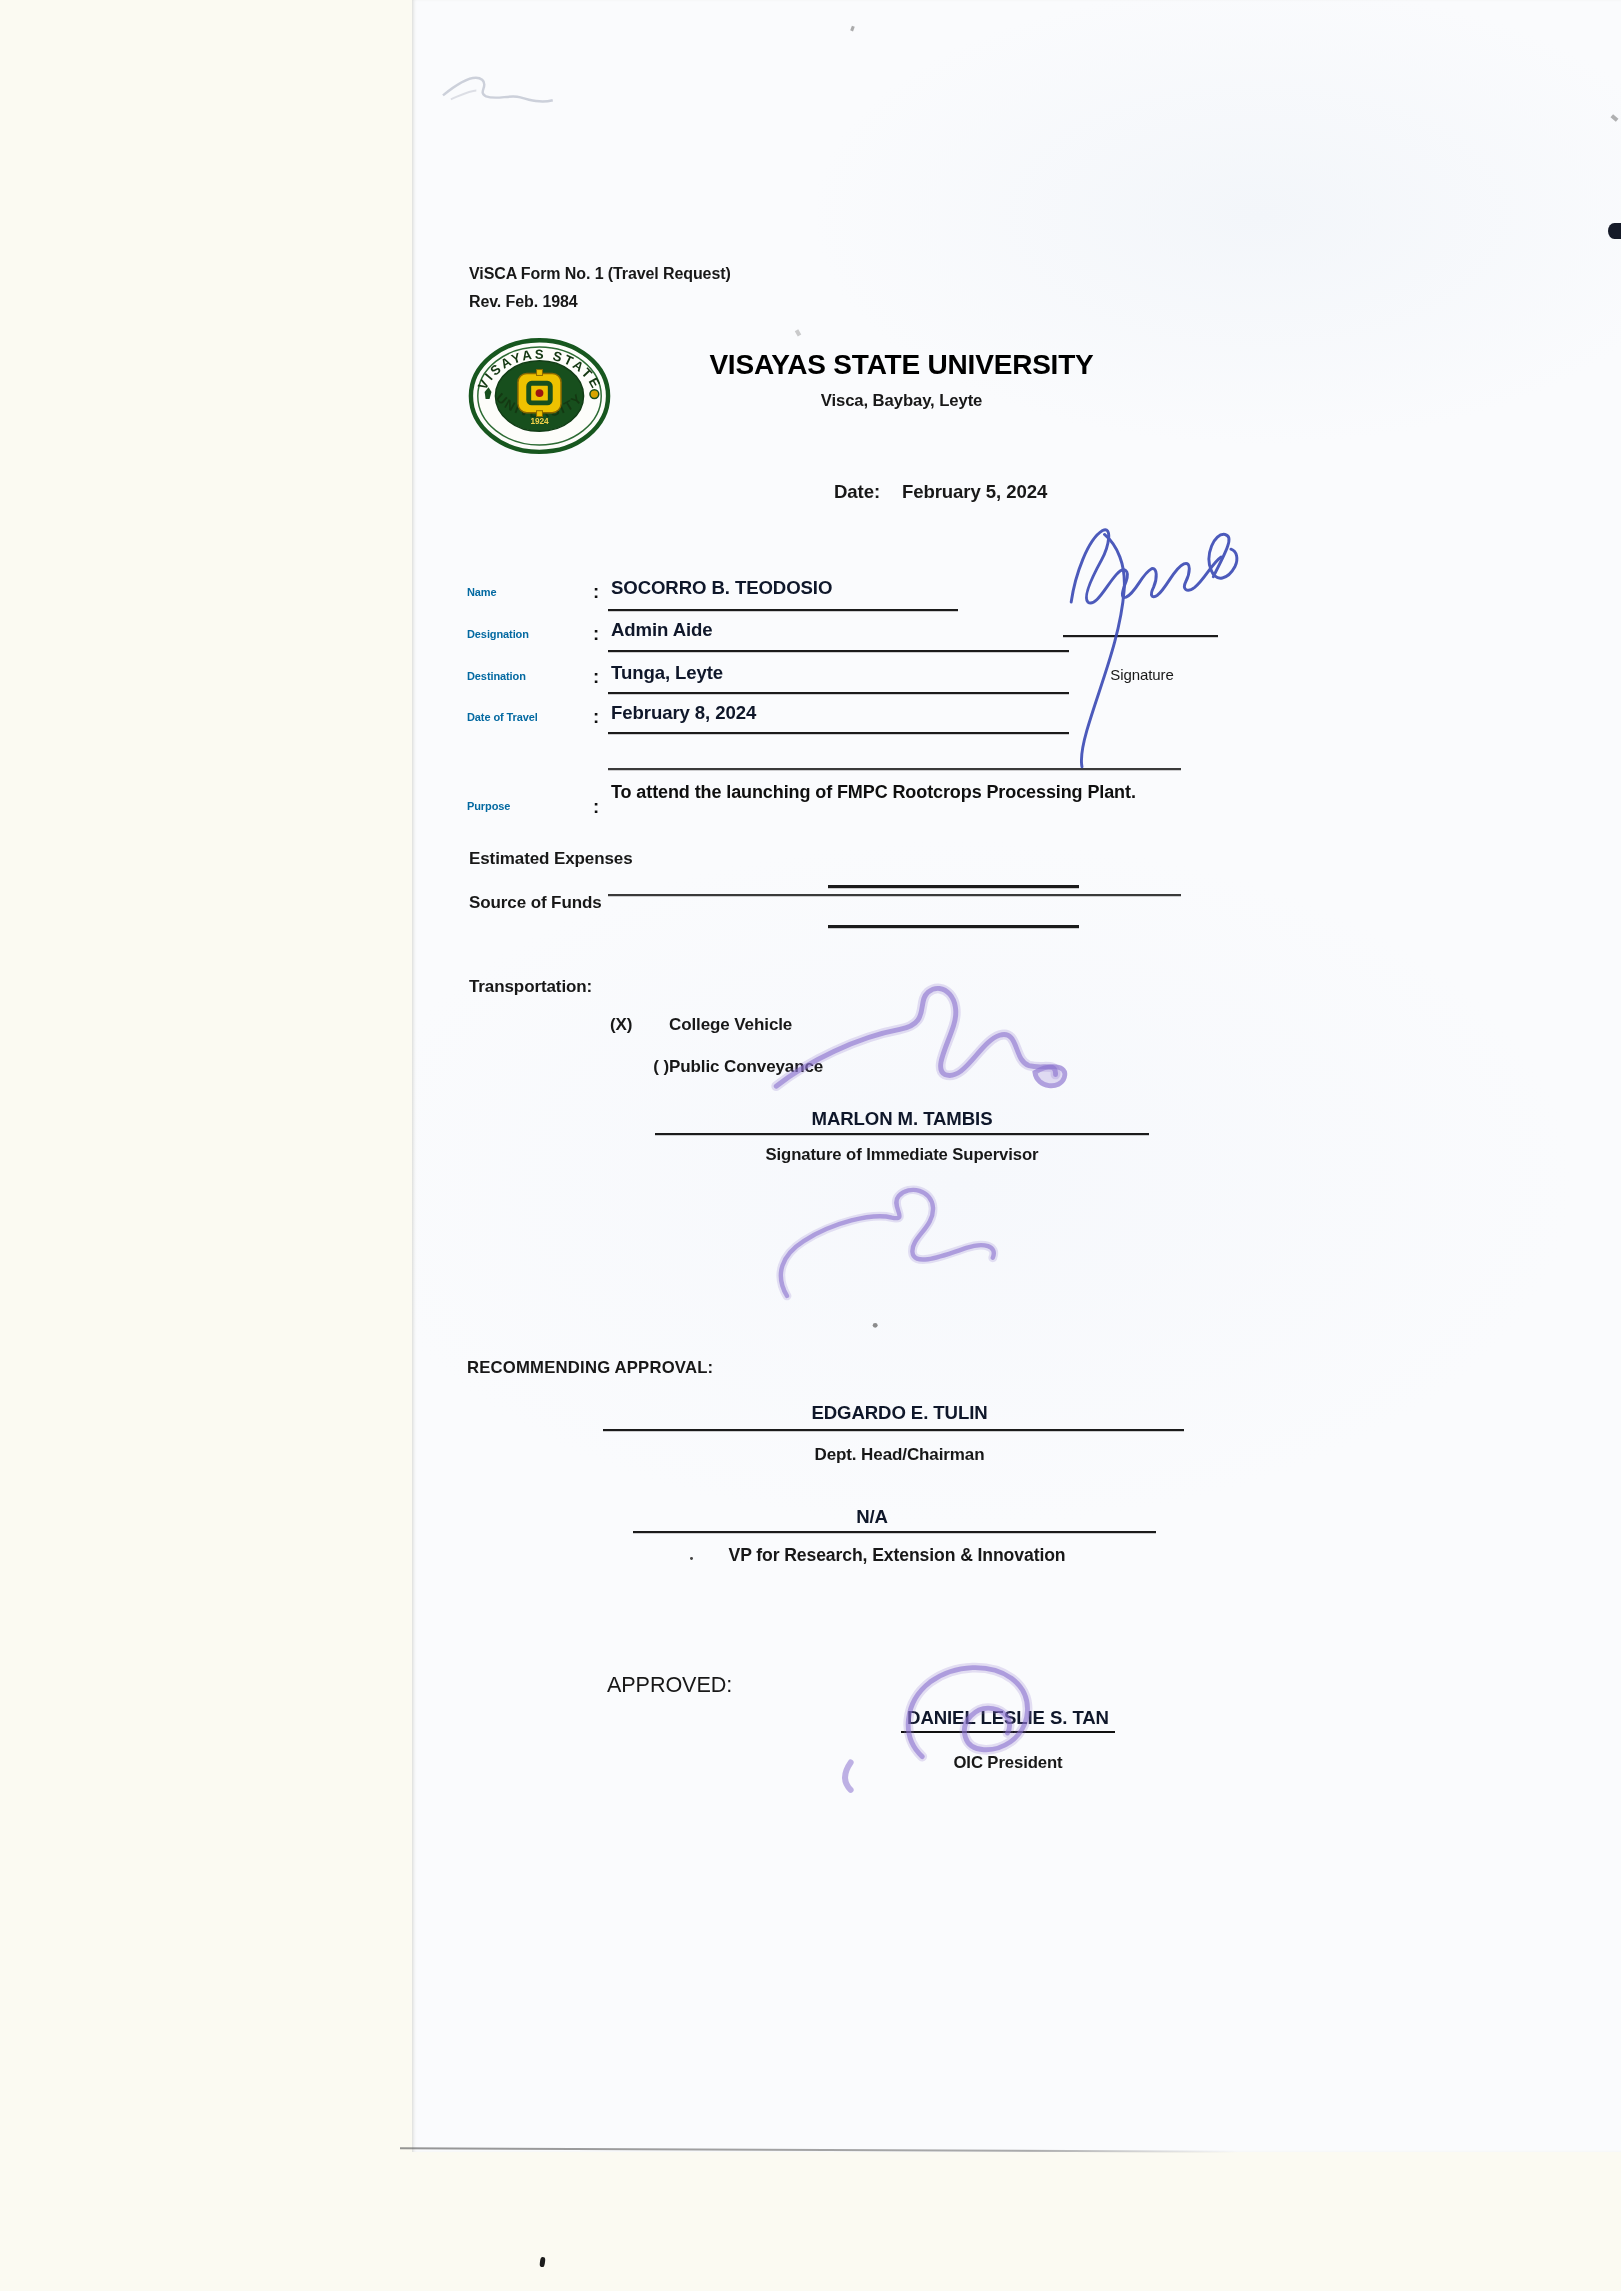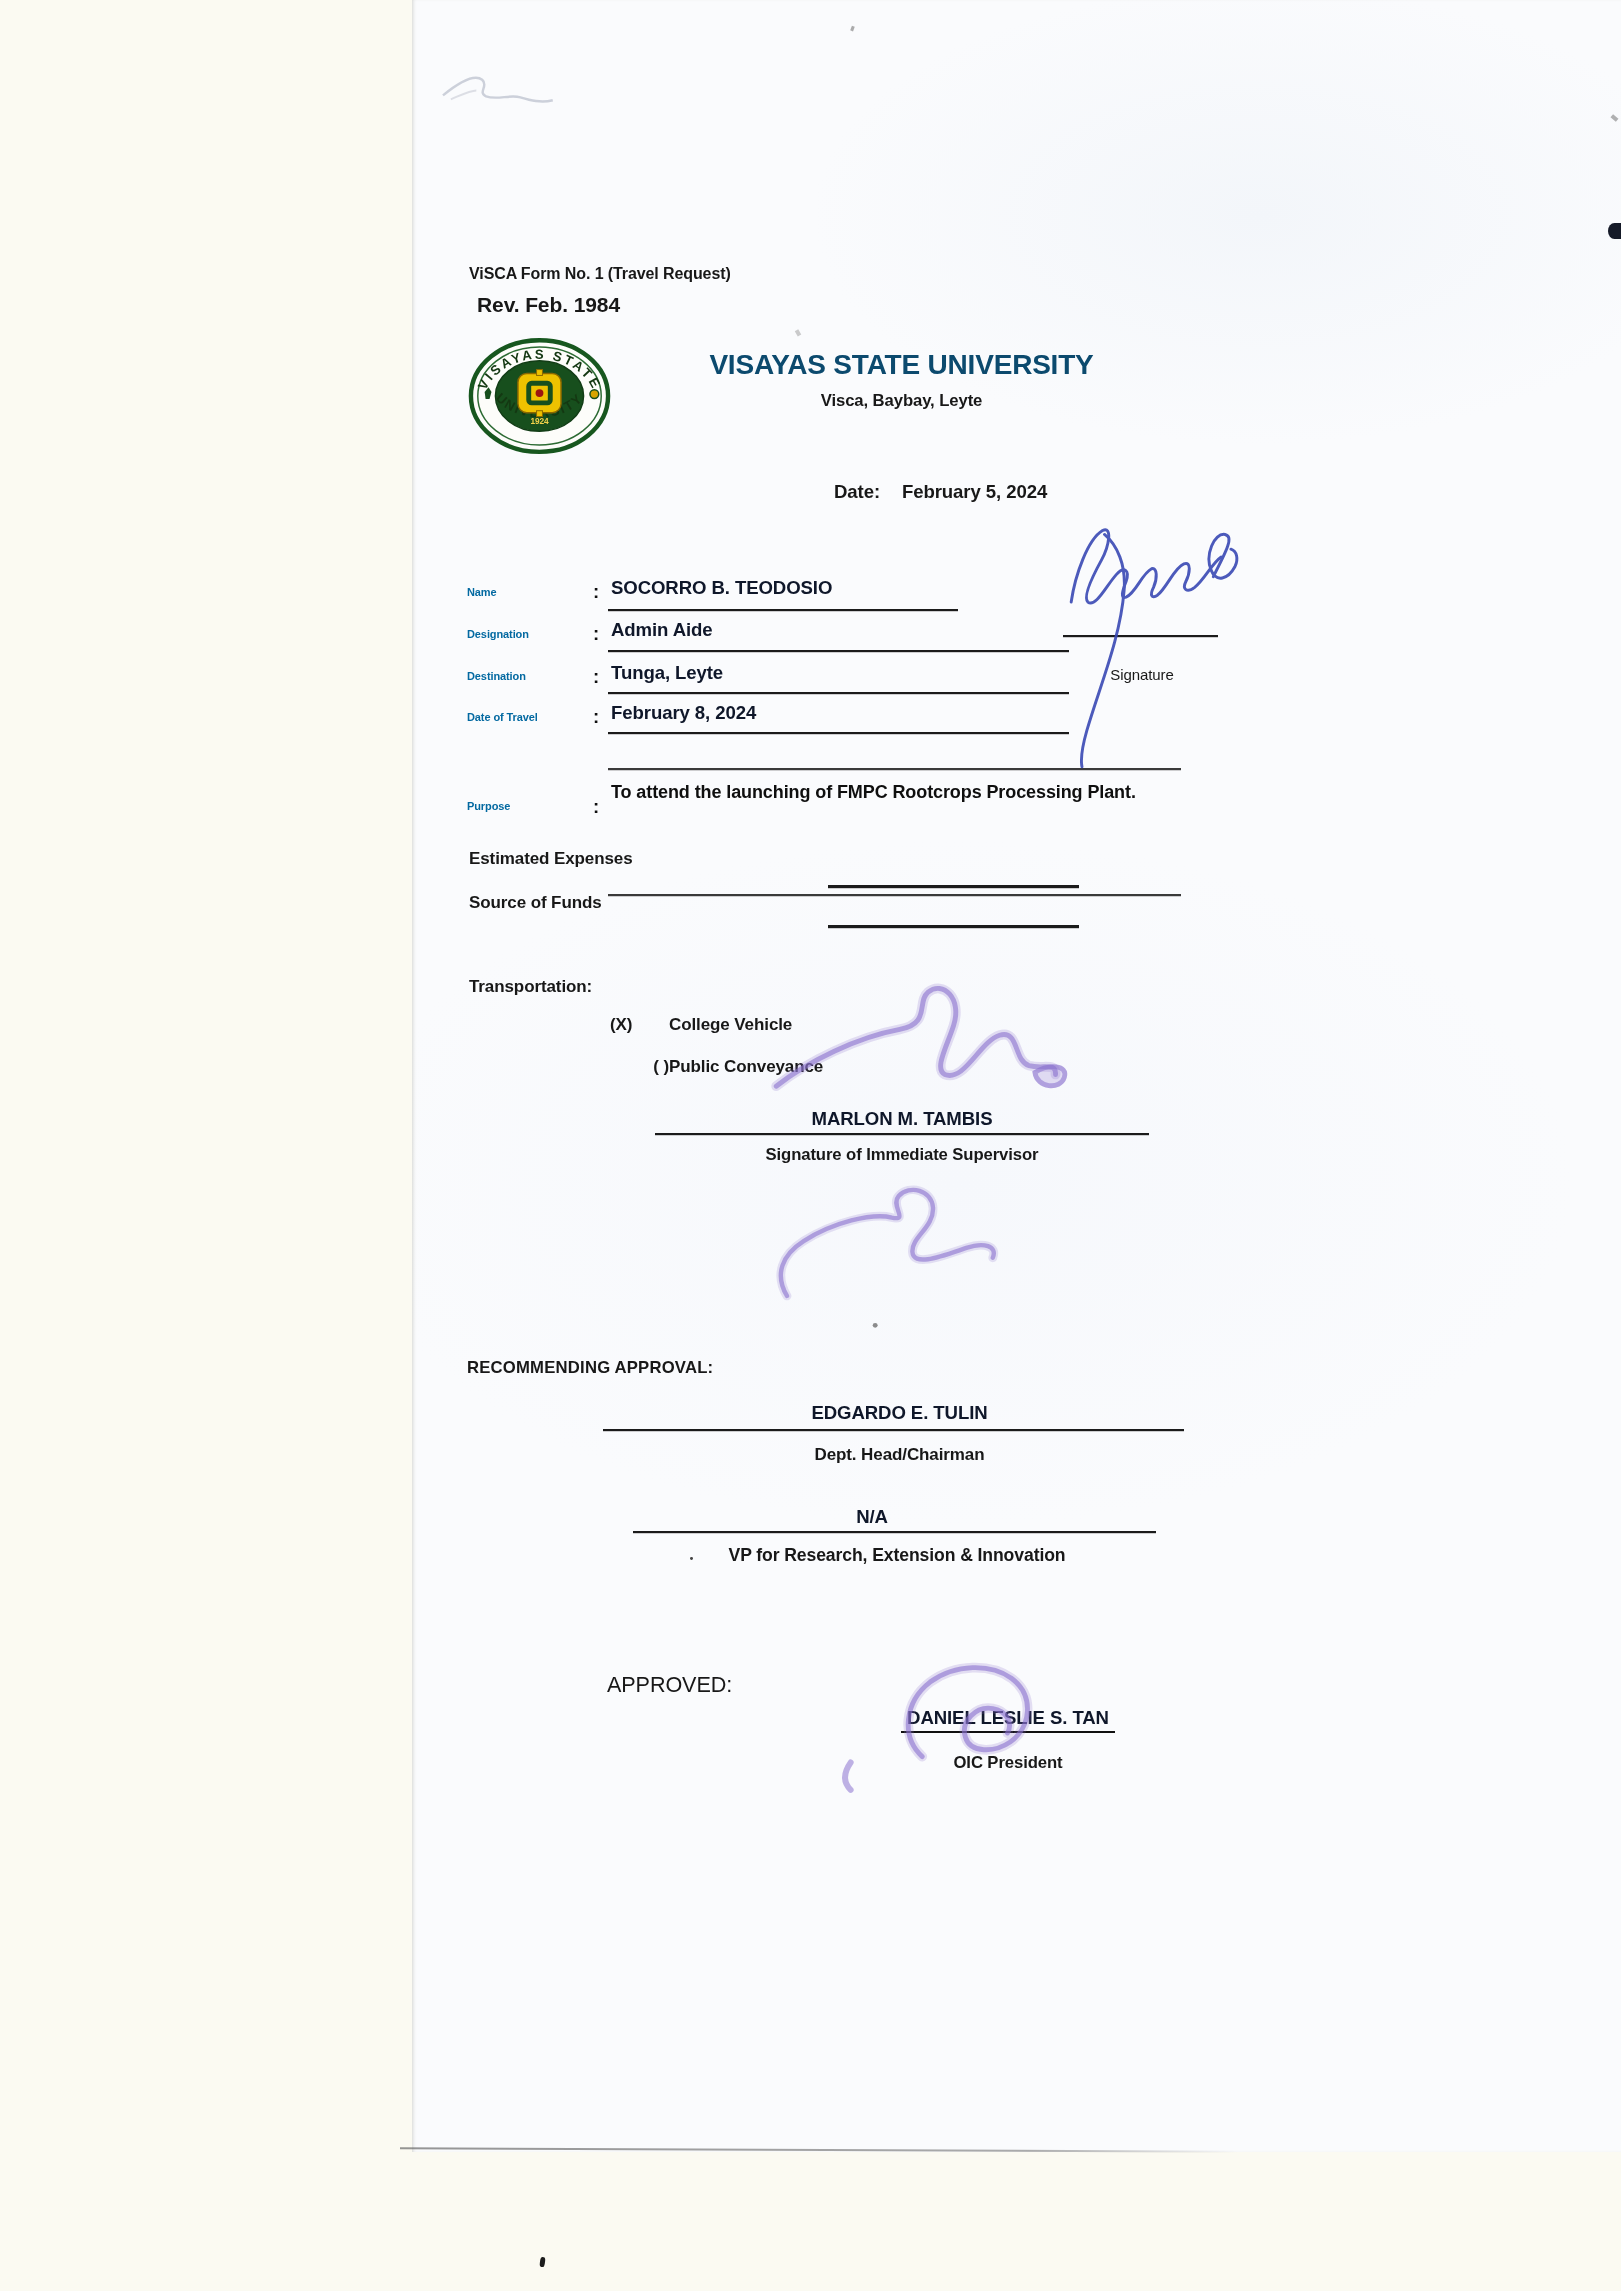--- a/index.html
+++ b/index.html
@@ -23,36 +23,36 @@
     background:linear-gradient(90deg, rgba(105,105,105,.7) 0%, rgba(105,105,105,.55) 75%, rgba(105,105,105,0) 100%);
     transform:rotate(.25deg);
   }
   .abs{position:absolute;white-space:nowrap;}
   .lbl{font-size:11px;font-weight:600;color:#0369a1;}
   .val{font-size:18.6px;font-weight:700;color:#0f172a;}
   .colon{font-size:18.6px;font-weight:700;color:#0f0f0f;}
   .line{position:absolute;height:2px;background:#1b1b1b;box-shadow:0 1px 0 rgba(0,0,0,.18);}
   .center{text-align:center;}
   .small-cap{font-size:15px;font-weight:600;}
-  .uni-title{font-size:28px;font-weight:700;letter-spacing:-0.2px;color:#0c4a6e;}
+  .uni-title{font-size:28px;font-weight:700;letter-spacing:-0.2px;color:#000000;}
   .uni-addr{font-size:16.7px;font-weight:600;}
   .purpose-text{font-size:18px;font-weight:700;line-height:33px;white-space:normal;color:#0f0f0f;}
   .opt-mark{display:inline-block;width:59px;font-size:17px;font-weight:600;}
   .opt-label{font-size:17px;font-weight:600;}
   .speck{position:absolute;}
   svg{display:block;}
 </style>
 </head>
 <body>
 
 <div class="paper"></div>
 <div class="paper-bottom-edge"></div>
 
 <div class="abs small-cap" style="left:469px;top:265px;font-size:16px;">ViSCA Form No. 1 (Travel Request)</div>
-<div class="abs small-cap" style="left:469px;top:293px;font-size:21px;margin-left:8px;">Rev. Feb. 1984</div>
+<div class="abs small-cap" style="left:469px;top:293px;font-size:16px;">Rev. Feb. 1984</div>
 
 <svg class="abs" style="left:467px;top:337px;" width="145" height="120" viewBox="0 0 148 122">
   <defs>
     <path id="arcTop" d="M 16 70 A 58 48 0 0 1 132 70" fill="none"></path>
     <path id="arcBot" d="M 20 48 A 56 46 0 0 0 128 48" fill="none"></path>
   </defs>
   <ellipse cx="74" cy="60" rx="70" ry="57" fill="#fdfdfa" stroke="#17571f" stroke-width="4.5"></ellipse>
   <ellipse cx="74" cy="60" rx="63" ry="50" fill="none" stroke="#2c6b33" stroke-width="1.5"></ellipse>
   <ellipse cx="74" cy="60" rx="45" ry="36" fill="#174f1d" stroke="#123d16" stroke-width="1.5"></ellipse>
   <text font-size="13.5" font-weight="bold" fill="#143812" letter-spacing="2.5">

